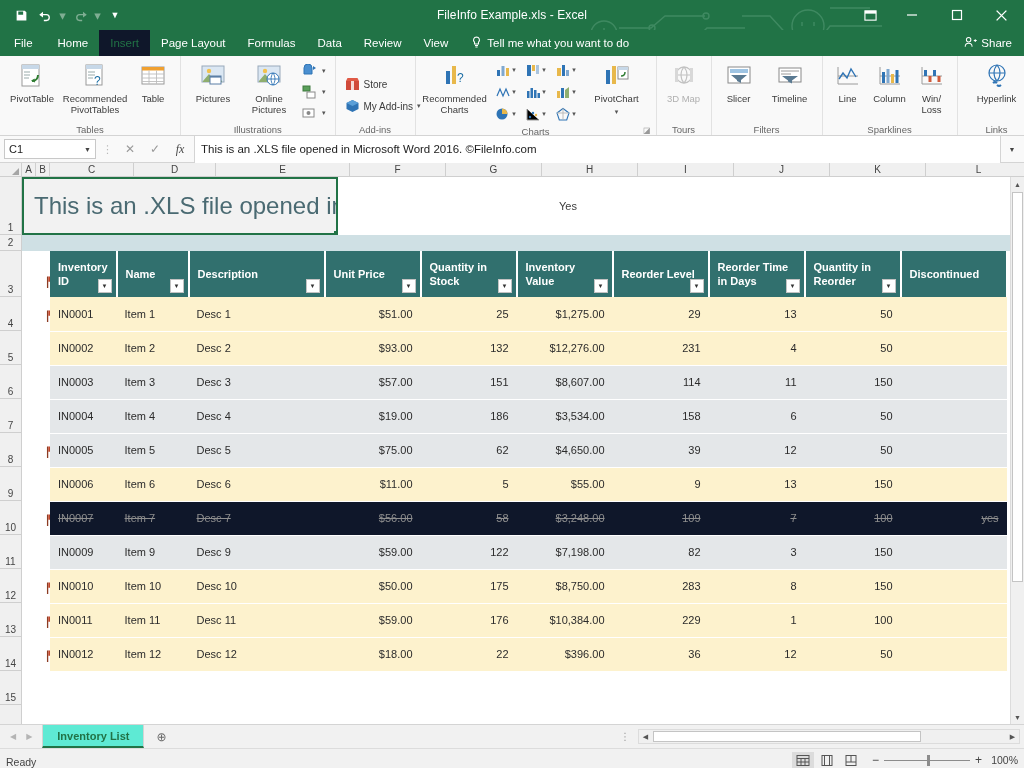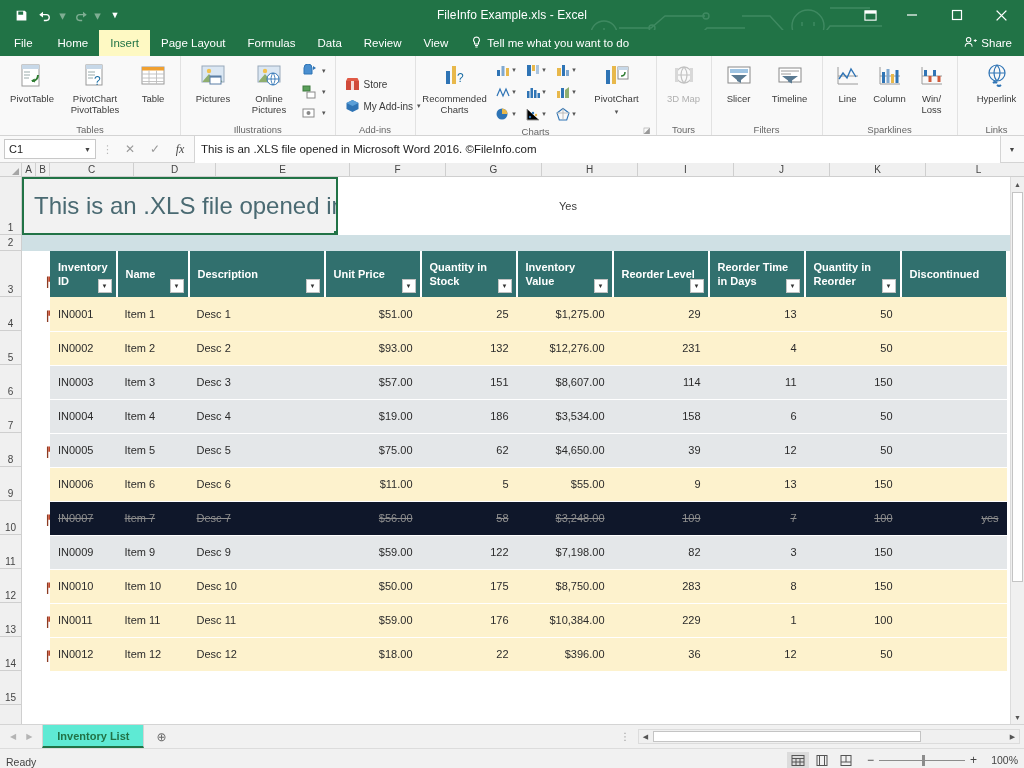--- a/index.html
+++ b/index.html
@@ -37,21 +37,21 @@
   
   .tabsrow {
     height: 26px; background: #217346; display: flex; align-items: flex-end;
     flex: 0 0 26px; position: relative;
   }
   .tab {
     height: 26px; padding: 0 11px; display: flex; align-items: center;
     color: #ffffff; font-size: 11.5px; white-space: nowrap;
   }
   .tab.filetab { background: #217346; padding: 0 14px; }
-  .tab.active { background: #fef9c3; color: #217346; font-weight: 400; }
+  .tab.active { background: #0f172a; color: #217346; font-weight: 400; }
   .tellme {
     display: flex; align-items: center; gap: 5px; color: #ffffff; font-size: 11.5px;
     padding-left: 12px; height: 26px;
   }
   .share {
     margin-left: auto; display: flex; align-items: center; gap: 4px;
     color: #ffffff; font-size: 11.5px; padding-right: 12px; height: 26px;
   }
 
   
@@ -204,21 +204,21 @@
   .statusbar {
     flex: 0 0 20px; height: 20px; background: #f1f1f1; border-top: 1px solid #dcdcdc;
     display: flex; align-items: flex-end; font-size: 10.5px; color: #444; padding: 0 6px;
   }
   .sb-right { margin-left: auto; display: flex; align-items: center; gap: 2px; }
   .viewbtn { width: 22px; height: 16px; display: flex; align-items: center; justify-content: center; }
   .viewbtn.active { background: #dcdcdc; }
   .zoomslider { display: flex; align-items: center; gap: 5px; margin-left: 8px; }
   .zs-track { width: 86px; height: 1px; background: #8c8c8c; position: relative; }
   .zs-thumb { position: absolute; left: 43px; top: -5px; width: 3px; height: 11px; background: #8c8c8c; }
-  .zoomlabel { width: 34px; text-align: right; font-size: 10.5px; color: #444; margin-left: 5px; }
+  .zoomlabel { width: 34px; text-align: right; font-size: 10.5px; color: #444; }
 </style>
 </head>
 <body>
 
 <div id="app">
 
   <div class="titlebar">
     <div class="qat">
       <div class="qat-btn">
         <svg width="13" height="13" viewBox="0 0 16 16">
@@ -330,21 +330,21 @@
         </div>
         <div class="bigbtn w68">
           <span class="ico">
             <svg width="26" height="26" viewBox="0 0 26 26">
                 <rect x="4" y="2" width="16" height="20" fill="#fff" stroke="#9a9a9a"></rect>
                 <rect x="4" y="2" width="16" height="4" fill="#c7d8e8"></rect>
                 <path d="M6 9h7M6 12h7M6 15h5" stroke="#9aa" stroke-width="1"></path>
                 <text x="12" y="22" font-size="12" fill="#1c6ea4" font-family="Liberation Sans">?</text>
               </svg>
           </span>
-          <span>PivotChart PivotTables</span>
+          <span>Recommended PivotTables</span>
         </div>
         <div class="bigbtn w44">
           <span class="ico">
             <svg width="28" height="24" viewBox="0 0 28 24">
                 <rect x="3" y="3" width="22" height="17" fill="#fff" stroke="#9a9a9a"></rect>
                 <rect x="3" y="3" width="22" height="3.5" fill="#f0a030"></rect>
                 <path d="M3 10h22M3 14h22M3 17.5h22M10 6.5v13.5M17.5 6.5v13.5" stroke="#bdbdbd" stroke-width=".9"></path>
               </svg>
           </span>
           <span>Table</span>

